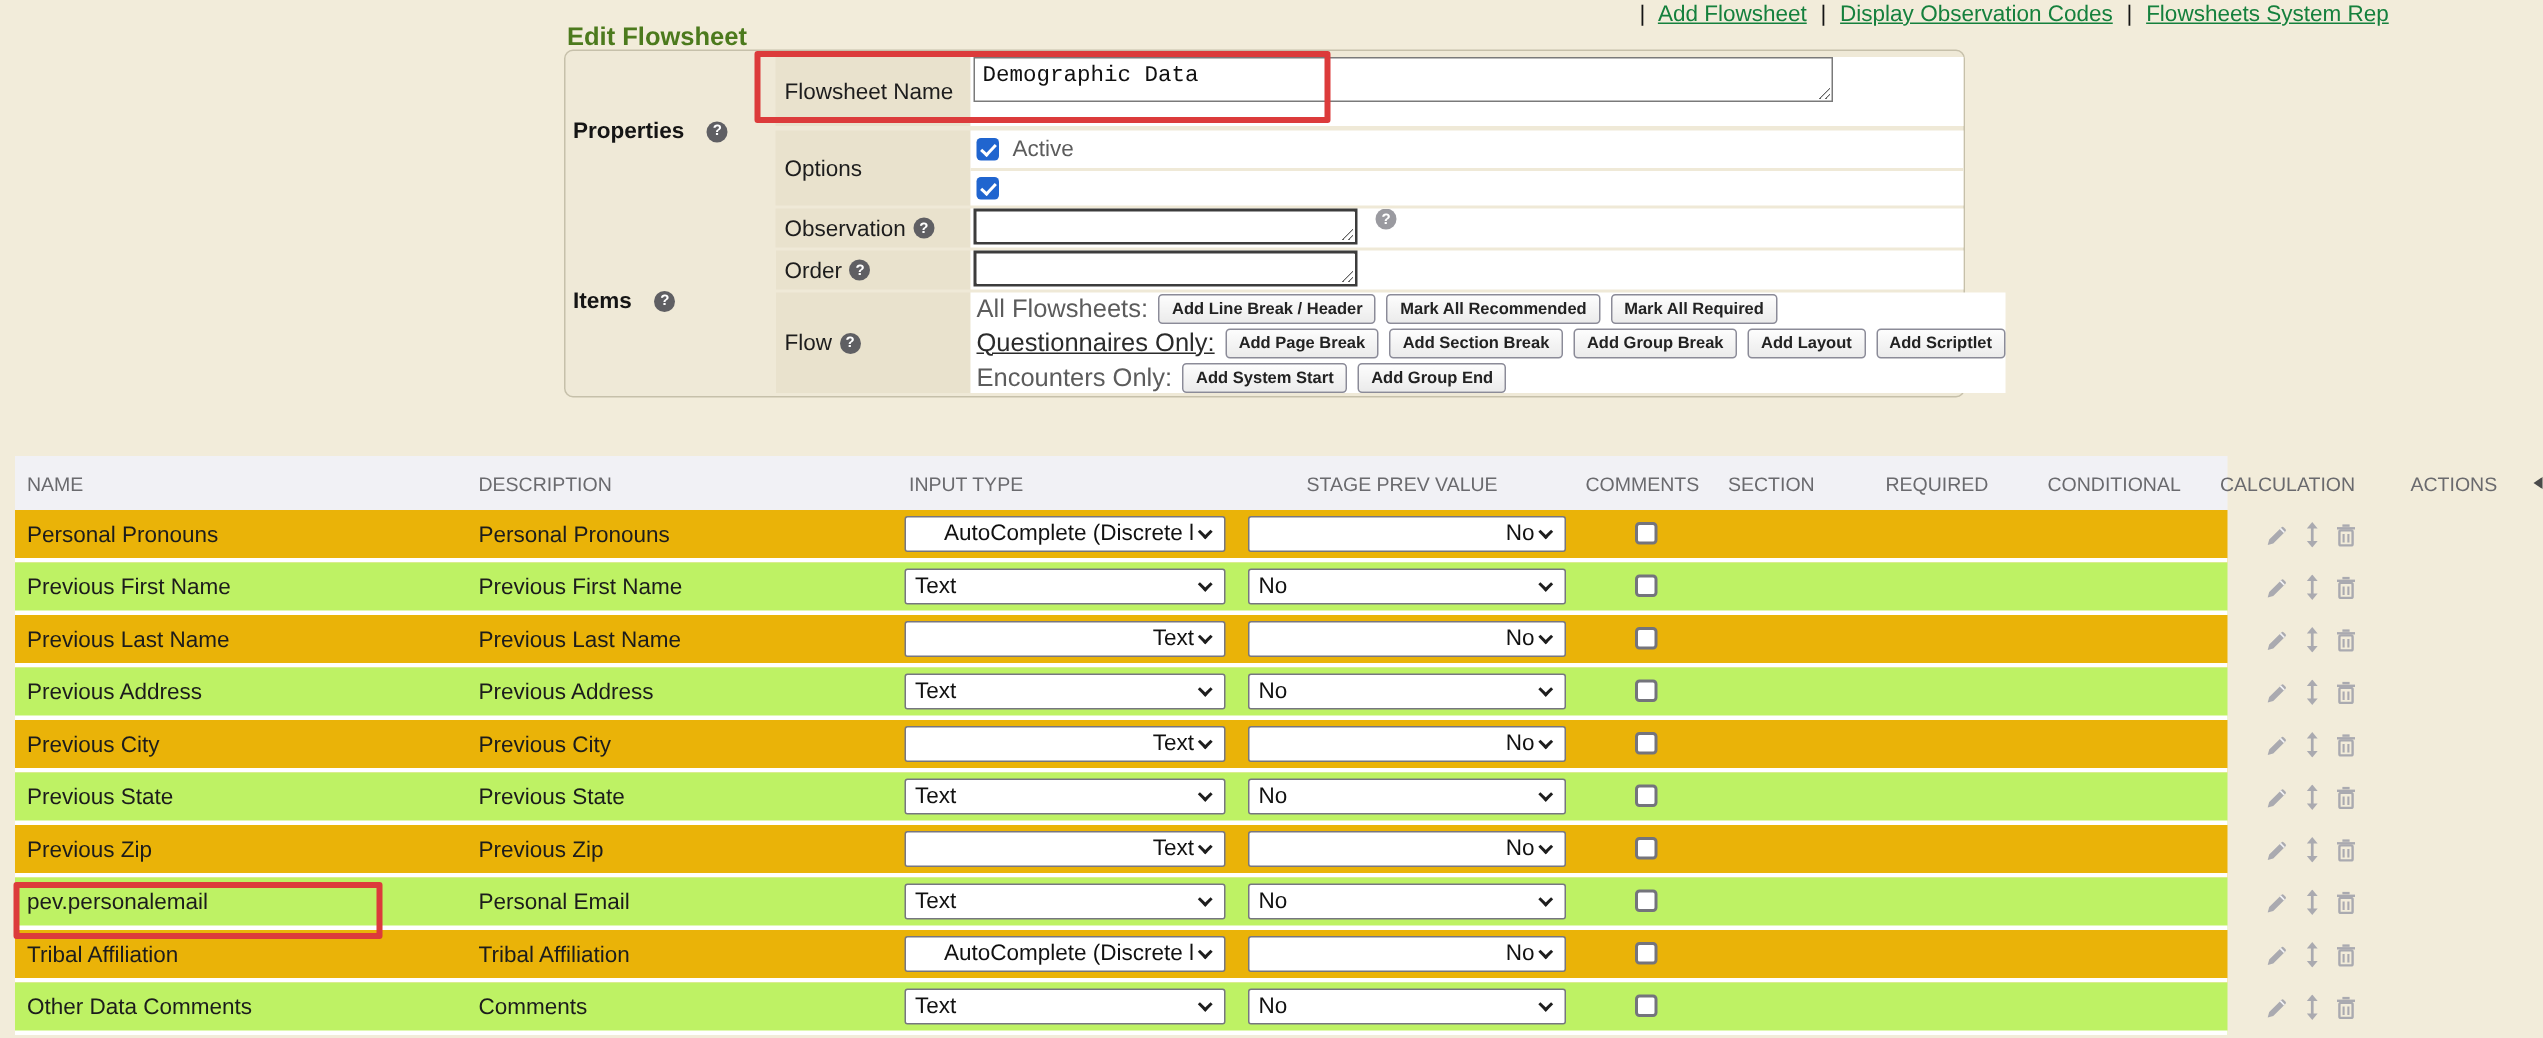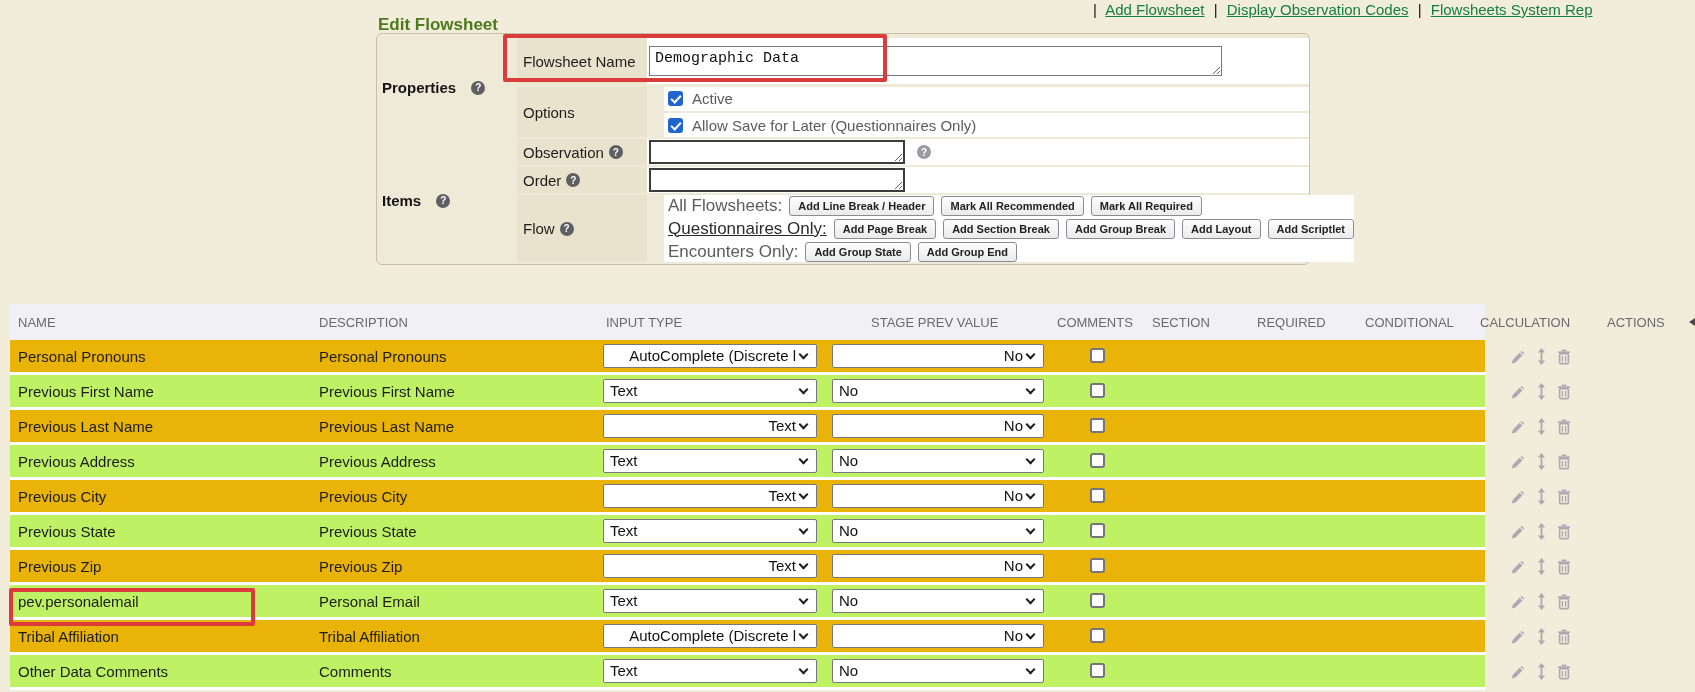--- a/index.html
+++ b/index.html
@@ -19,22 +19,22 @@
   .form-card {
     position:absolute; left:376px; top:33px; width:934px; height:232px;
     background:#efe9d7; border:1px solid #c6c0aa; border-radius:6px;
   }
   .gutter-label { position:absolute; left:5px; width:132px; font-size:15px; font-weight:bold; color:#151515; display:flex; align-items:center; gap:15px; }
   .frow { position:absolute; left:140px; width:792px; display:flex; }
   .fcell-label {
     width:130px; background:#e9e2cd; font-size:15px; color:#1d1d1d;
     display:flex; align-items:center; gap:5px; padding-left:6px; flex:none;
   }
-  .fcell-value { flex:1; background:#ffffff; display:flex; align-items:center; padding-left:2px; position:relative; }
-  .fcell-value.col { flex-direction:column; align-items:stretch; padding-left:0; justify-content:center;margin-left:17px; }
+  .fcell-value { flex:1; background:#ffffff; display:flex; padding-left:2px; position:relative; }
+  .fcell-value.col { flex-direction:column; align-items:stretch; padding-left:0; justify-content:center; }
   .opt-line { display:flex; align-items:center; gap:9px; padding:4px 0 4px 4px; }
   .opt-line + .opt-line { border-top:2px solid #efe9d7; }
   .opt-label { font-size:15px; color:#5c5c5c; }
   textarea.box {
     font-family:"Liberation Mono","DejaVu Sans Mono",monospace;
     font-size:15px; color:#111; background:#fff;
     border:1px solid #7a7a7a; resize:both; padding:3px 5px; outline:none;
   }
   textarea.fsname { width:573px; height:30px; }
   textarea.small { width:256px; height:24px; border:2px solid #3c3c3c; font-family:"Liberation Sans",sans-serif; }
@@ -120,21 +120,20 @@
     <div class="fcell-label">
       <span>Options</span>
     </div>
     <div class="fcell-value col">
       <div class="opt-line">
         <span class="cbx"></span>
         <span class="opt-label">Active</span>
       </div>
       <div class="opt-line">
         <span class="cbx"></span>
-        <span class="opt-label">Allow Save for Later (Questionnaires Only)</span>
       </div>
     </div>
   </div>
 
   <div class="frow" style="top:105px;height:26px;">
     <div class="fcell-label">
       <span>Observation</span>
       <span class="help">?</span>
     </div>
     <div class="fcell-value">
@@ -168,21 +167,21 @@
       <div class="flow-line">
         <span class="flow-cap link">Questionnaires Only:</span>
         <button class="btn">Add Page Break</button>
         <button class="btn">Add Section Break</button>
         <button class="btn">Add Group Break</button>
         <button class="btn">Add Layout</button>
         <button class="btn">Add Scriptlet</button>
       </div>
       <div class="flow-line">
         <span class="flow-cap">Encounters Only:</span>
-        <button class="btn">Add Group State</button>
+        <button class="btn">Add System Start</button>
         <button class="btn">Add Group End</button>
       </div>
     </div>
   </div>
 </div>
 
 <div class="redbox rb1"></div>
 <div class="redbox rb2"></div>
 
 <div class="table">

